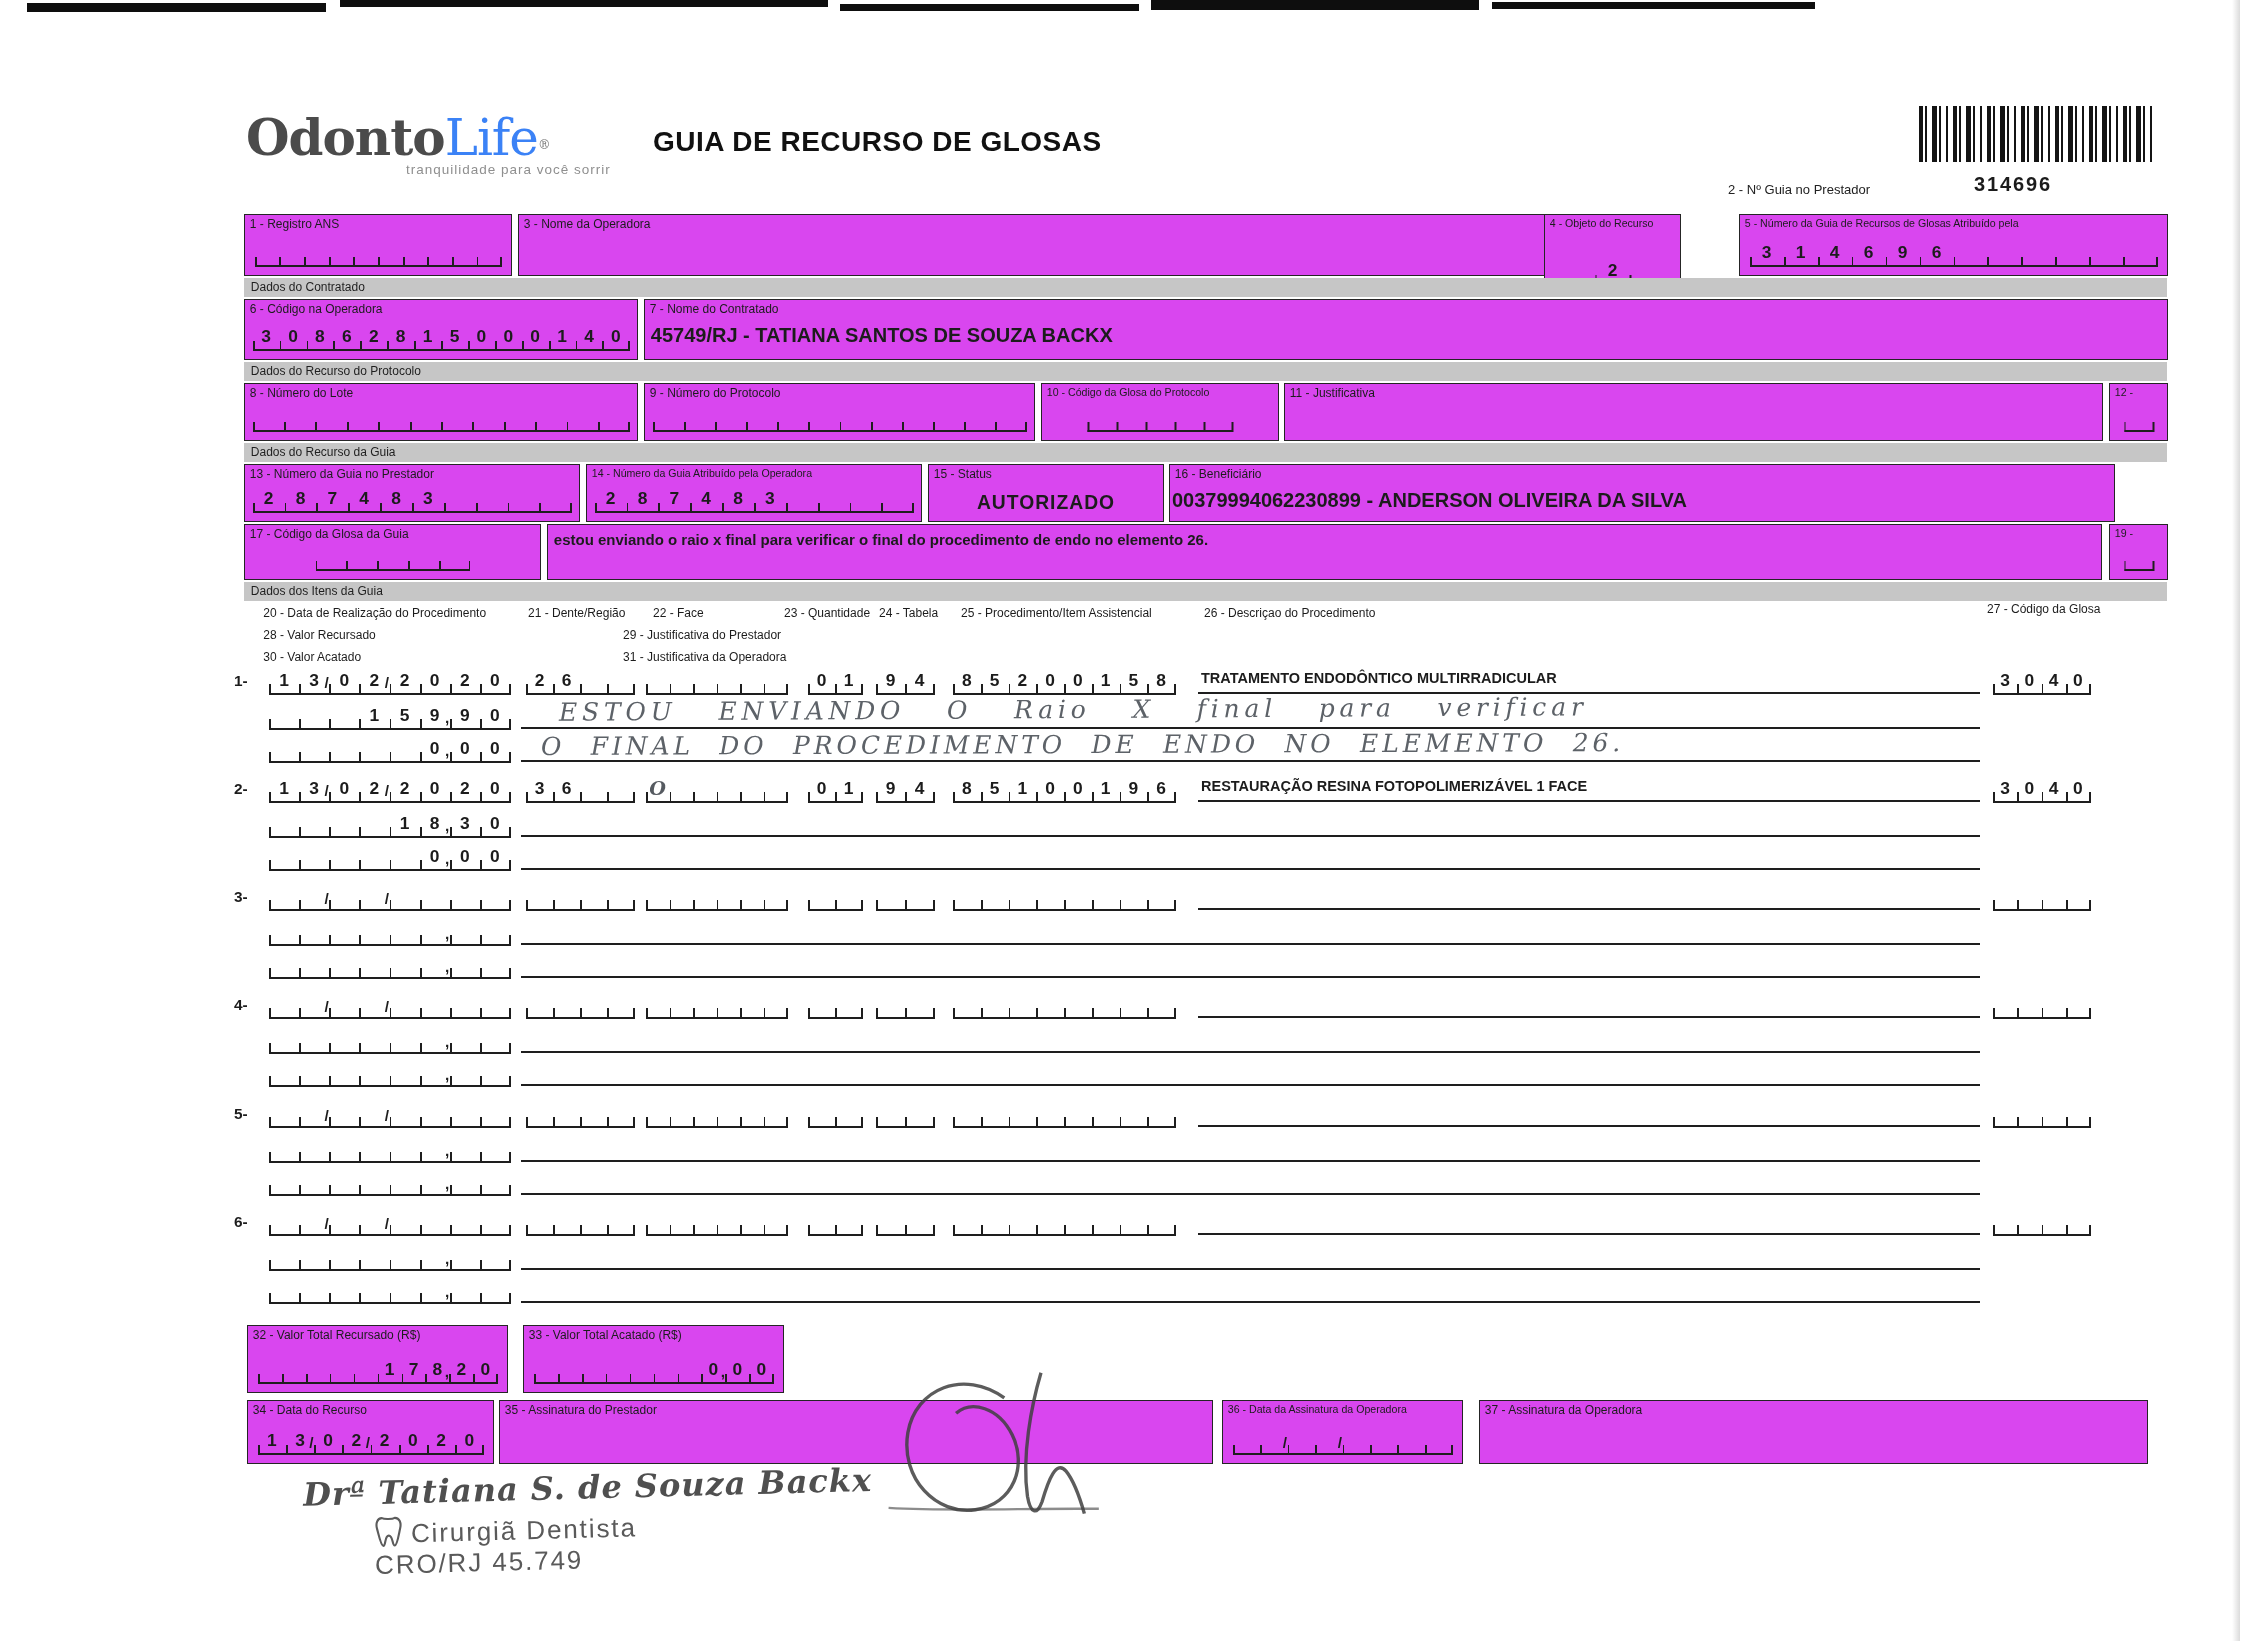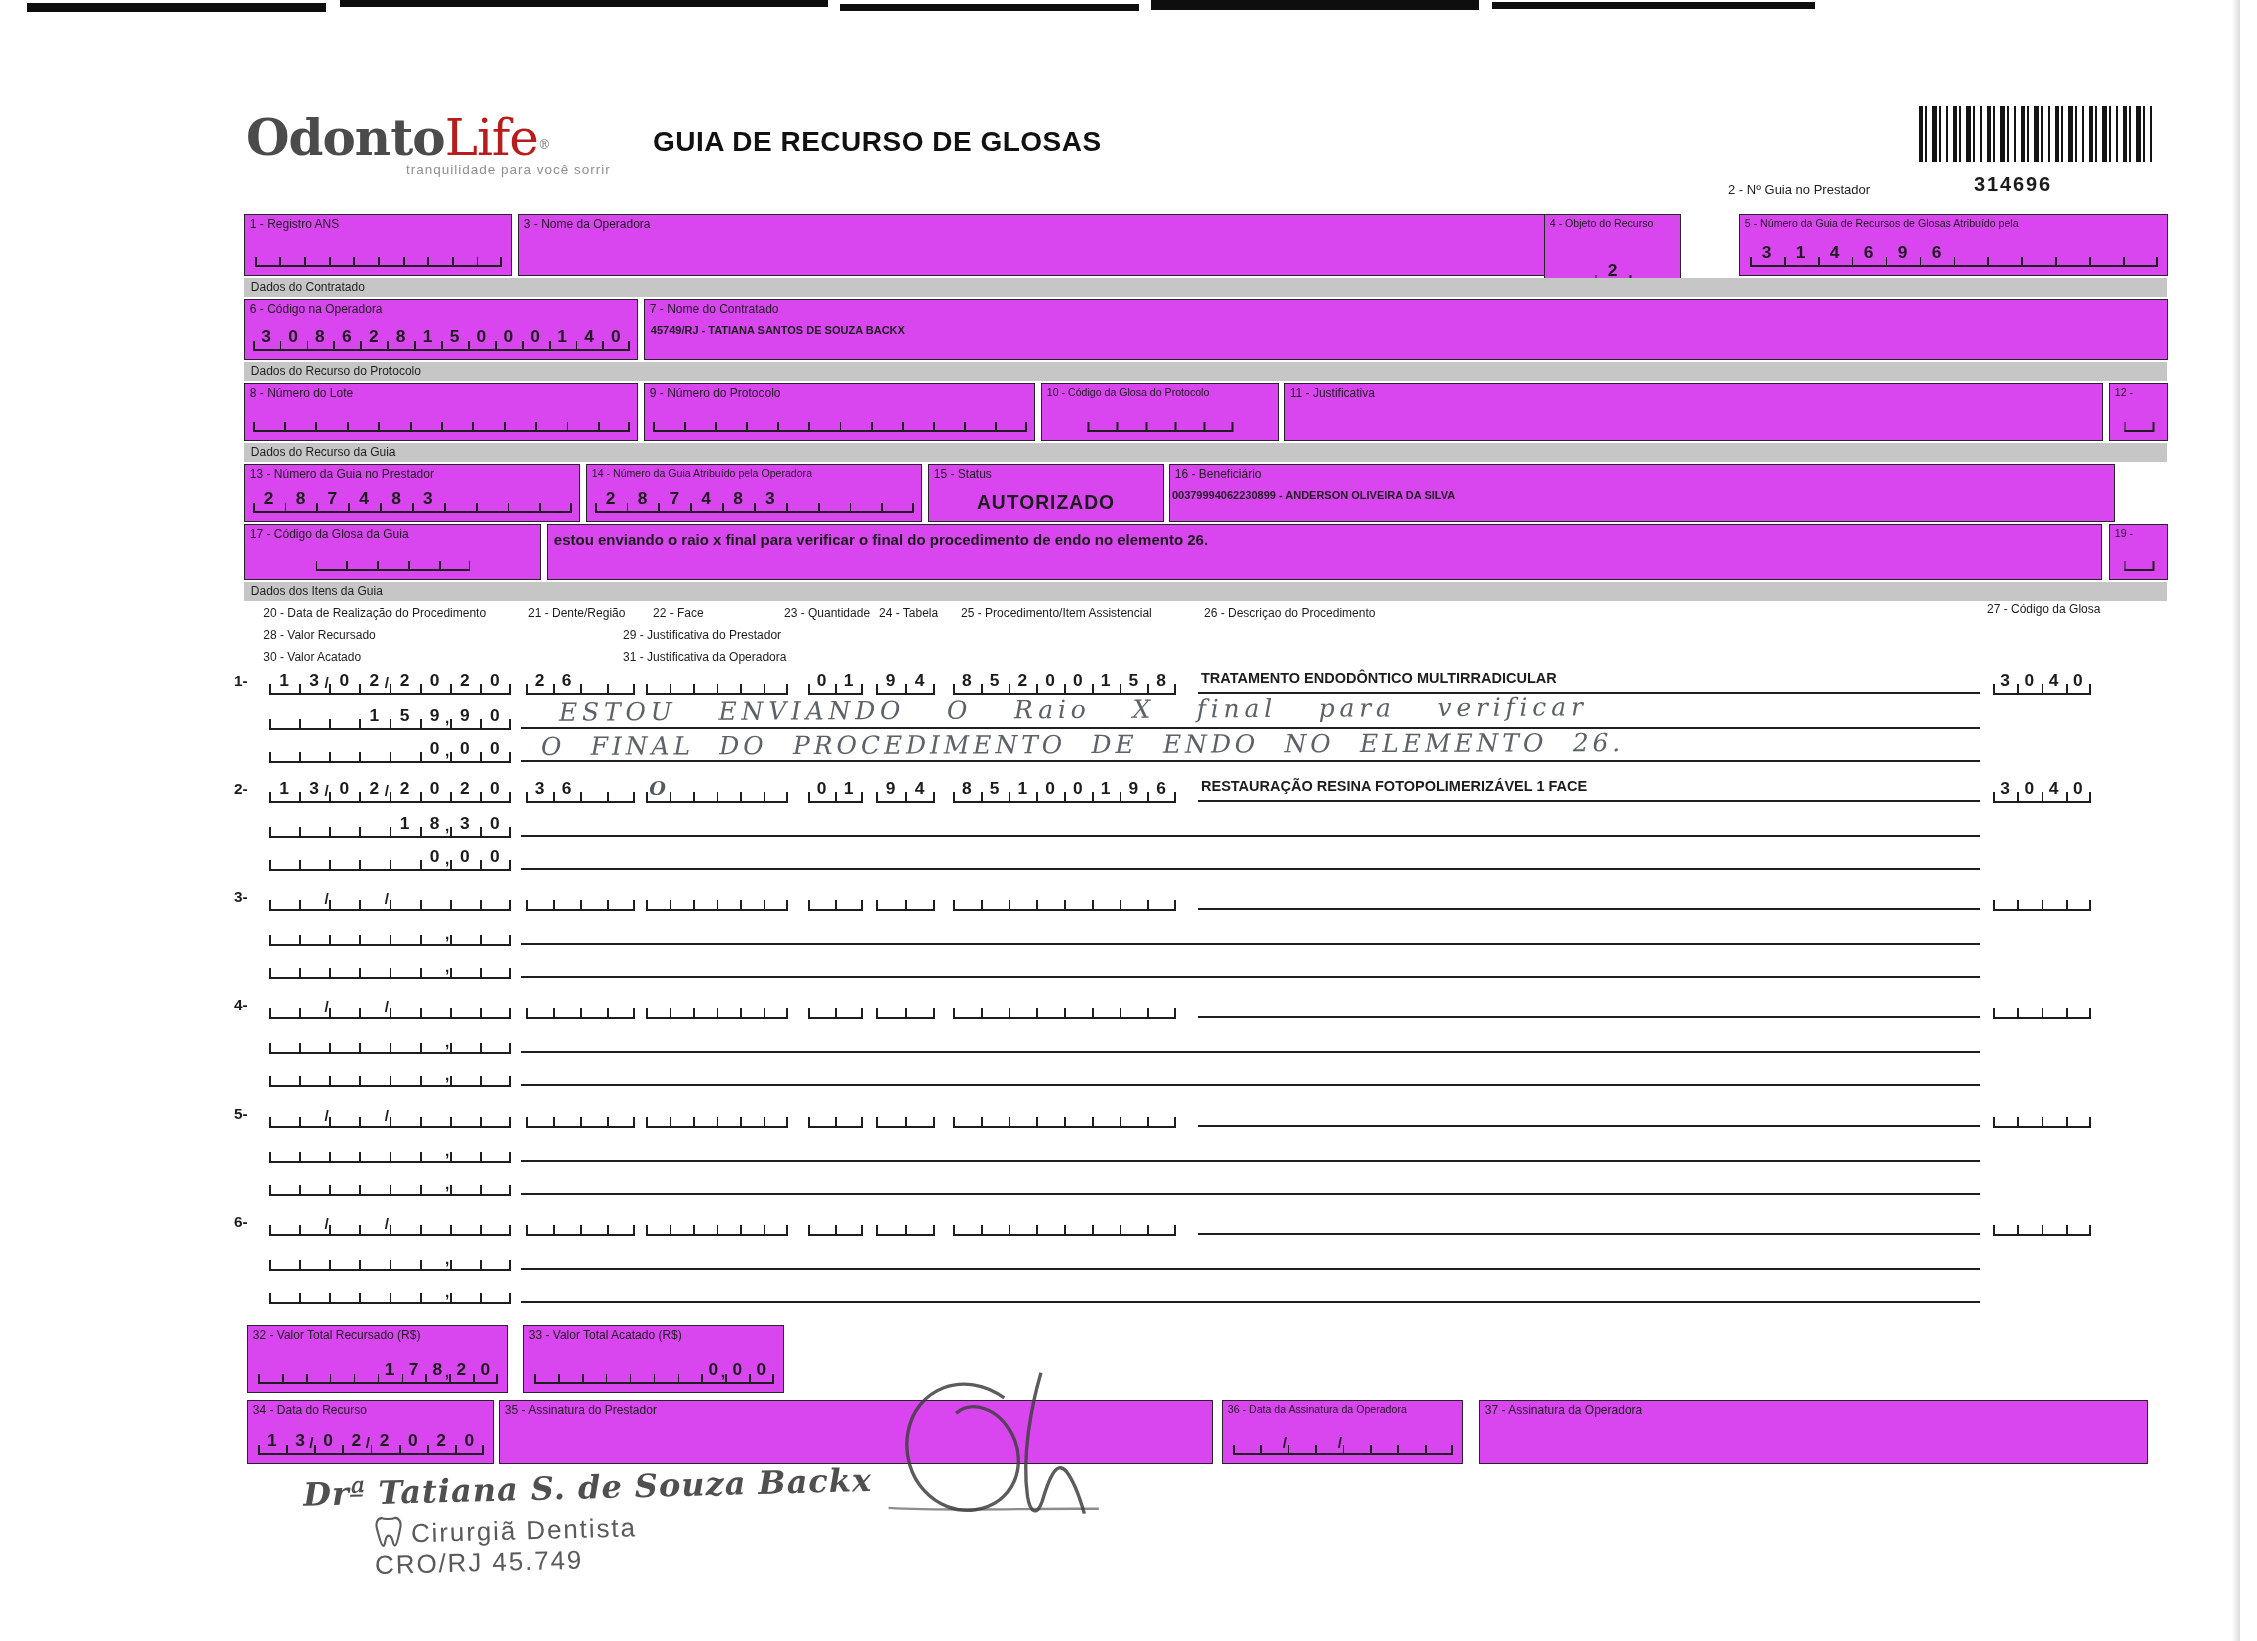--- a/index.html
+++ b/index.html
@@ -5,35 +5,35 @@
   * { margin:0; padding:0; box-sizing:border-box; }
   html,body { background:#ffffff; }
   body { width:2257px; height:1641px; position:relative; font-family:"Liberation Sans", sans-serif; color:#1c1c1c; overflow:hidden; }
   .artifact { position:absolute; background:#0e0e0e; }
   .edge-shadow { position:absolute; right:17.4px; top:0; width:7.7px; height:1641px;
                  background:linear-gradient(90deg, rgba(0,0,0,0), rgba(0,0,0,.14)); }
 
   
   .logo { position:absolute; left:246px; top:108px; font-family:"DejaVu Serif", serif; letter-spacing:-1px; white-space:nowrap; }
   .logo .lg-main { font-size:50px; font-weight:800; color:#4b4b4b; }
-  .logo .lg-accent { font-size:50px; font-weight:400; color:#b91c1c; }
+  .logo .lg-accent { font-size:50px; font-weight:400; color:#3b82f6; }
   .logo .lg-reg { font-size:12.6px; color:#7a7a7a; vertical-align:super; }
   .tagline { position:absolute; left:406px; top:162px; font-size:13.5px; color:#8f8f8f; letter-spacing:1px; }
   .doc-title { position:absolute; left:653px; top:126px; font-size:28px; font-weight:bold; letter-spacing:0.5px; color:#111; }
   .barcode { position:absolute; left:1919px; top:106px; width:237px; height:56px;
     background:repeating-linear-gradient(90deg,#141414 0 3.9px,#fff 3.9px 5.8px,#141414 5.8px 7.7px,#fff 7.7px 12.6px,#141414 12.6px 18.3px,#fff 18.3px 20px,#141414 20px 22px,#fff 22px 27px,#141414 27px 29px,#fff 29px 34px); }
   .guia-label { position:absolute; left:1728px; top:182px; font-size:13px; color:#222; }
   .guia-value { position:absolute; left:1974px; top:173px; font-size:20px; font-weight:bold; letter-spacing:1.9px; }
 
   
   .fbox { position:absolute; border:1.9px solid #252525; background:#d946ef; }
   .flabel { font-size:12px; padding:1.9px 4.8px; white-space:nowrap; }
   .flabel.small { font-size:10.6px; }
   .fval { font-weight:bold; font-size:19.3px; padding:5.8px 5.8px 0 5.8px; white-space:nowrap; }
-  .fval.mid { font-size:11px; }
+  .fval.mid { font-size:20px; }
   .fval.center { text-align:center; font-size:19.3px; padding-top:9.7px; letter-spacing:1px; }
   .secbar { position:absolute; left:244px; width:1923px; height:19.3px; background:#c6c6c6;
             font-size:12px; color:#1f1f1f; padding:1.9px 6.8px; }
 
   
   .comb { position:absolute; display:flex; align-items:flex-end; height:27px; border-bottom:2.9px solid #1e1e1e; }
   .comb .c { flex:1; height:25px; position:relative; text-align:center; font-weight:bold; font-size:17.4px; line-height:25px; }
   .comb .c::before { content:""; position:absolute; left:0; bottom:-1.9px; height:10.6px; width:1.9px; background:#1e1e1e; }
   .comb .c.last::after { content:""; position:absolute; right:-1px; bottom:-1.9px; height:10.6px; width:1.9px; background:#1e1e1e; }
   .comb .c .m { position:absolute; left:-4.8px; bottom:-1.9px; font-style:normal; font-weight:bold; font-size:15.4px; }

